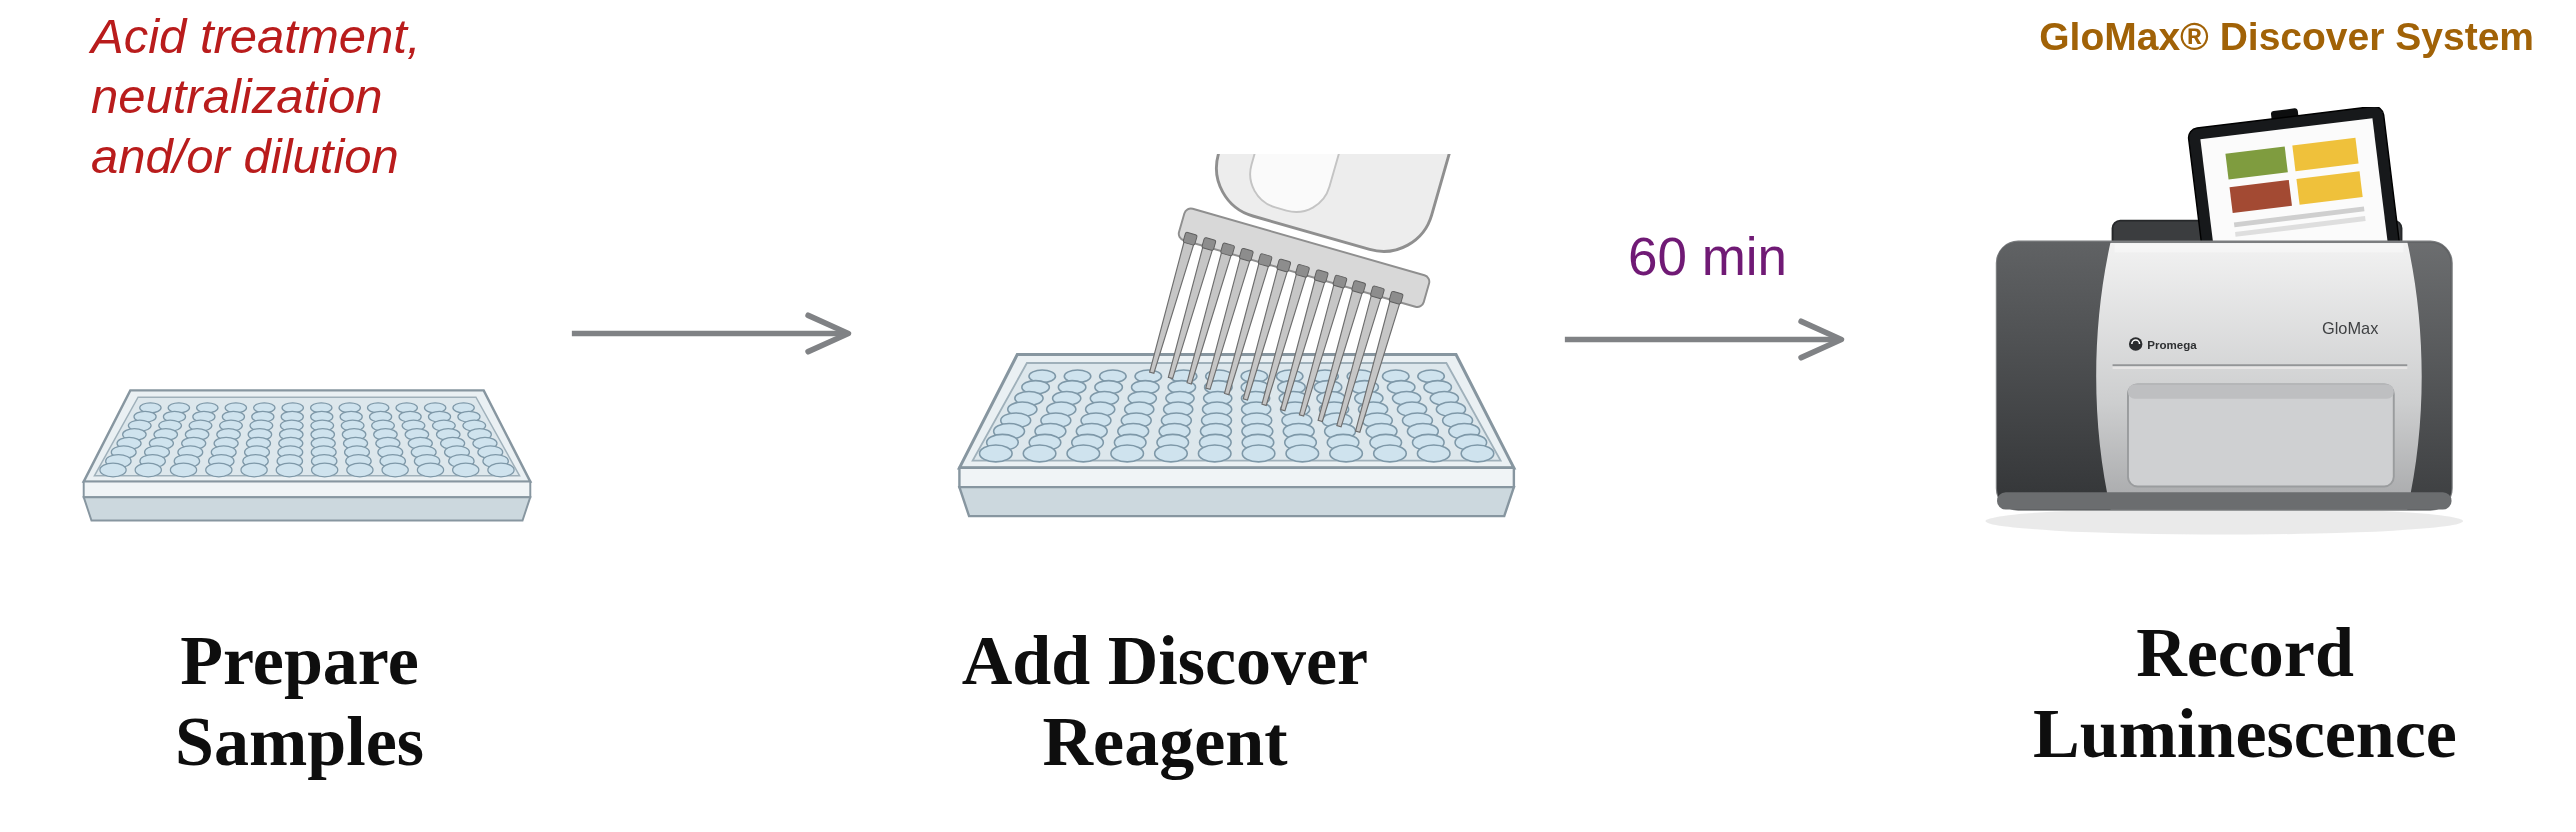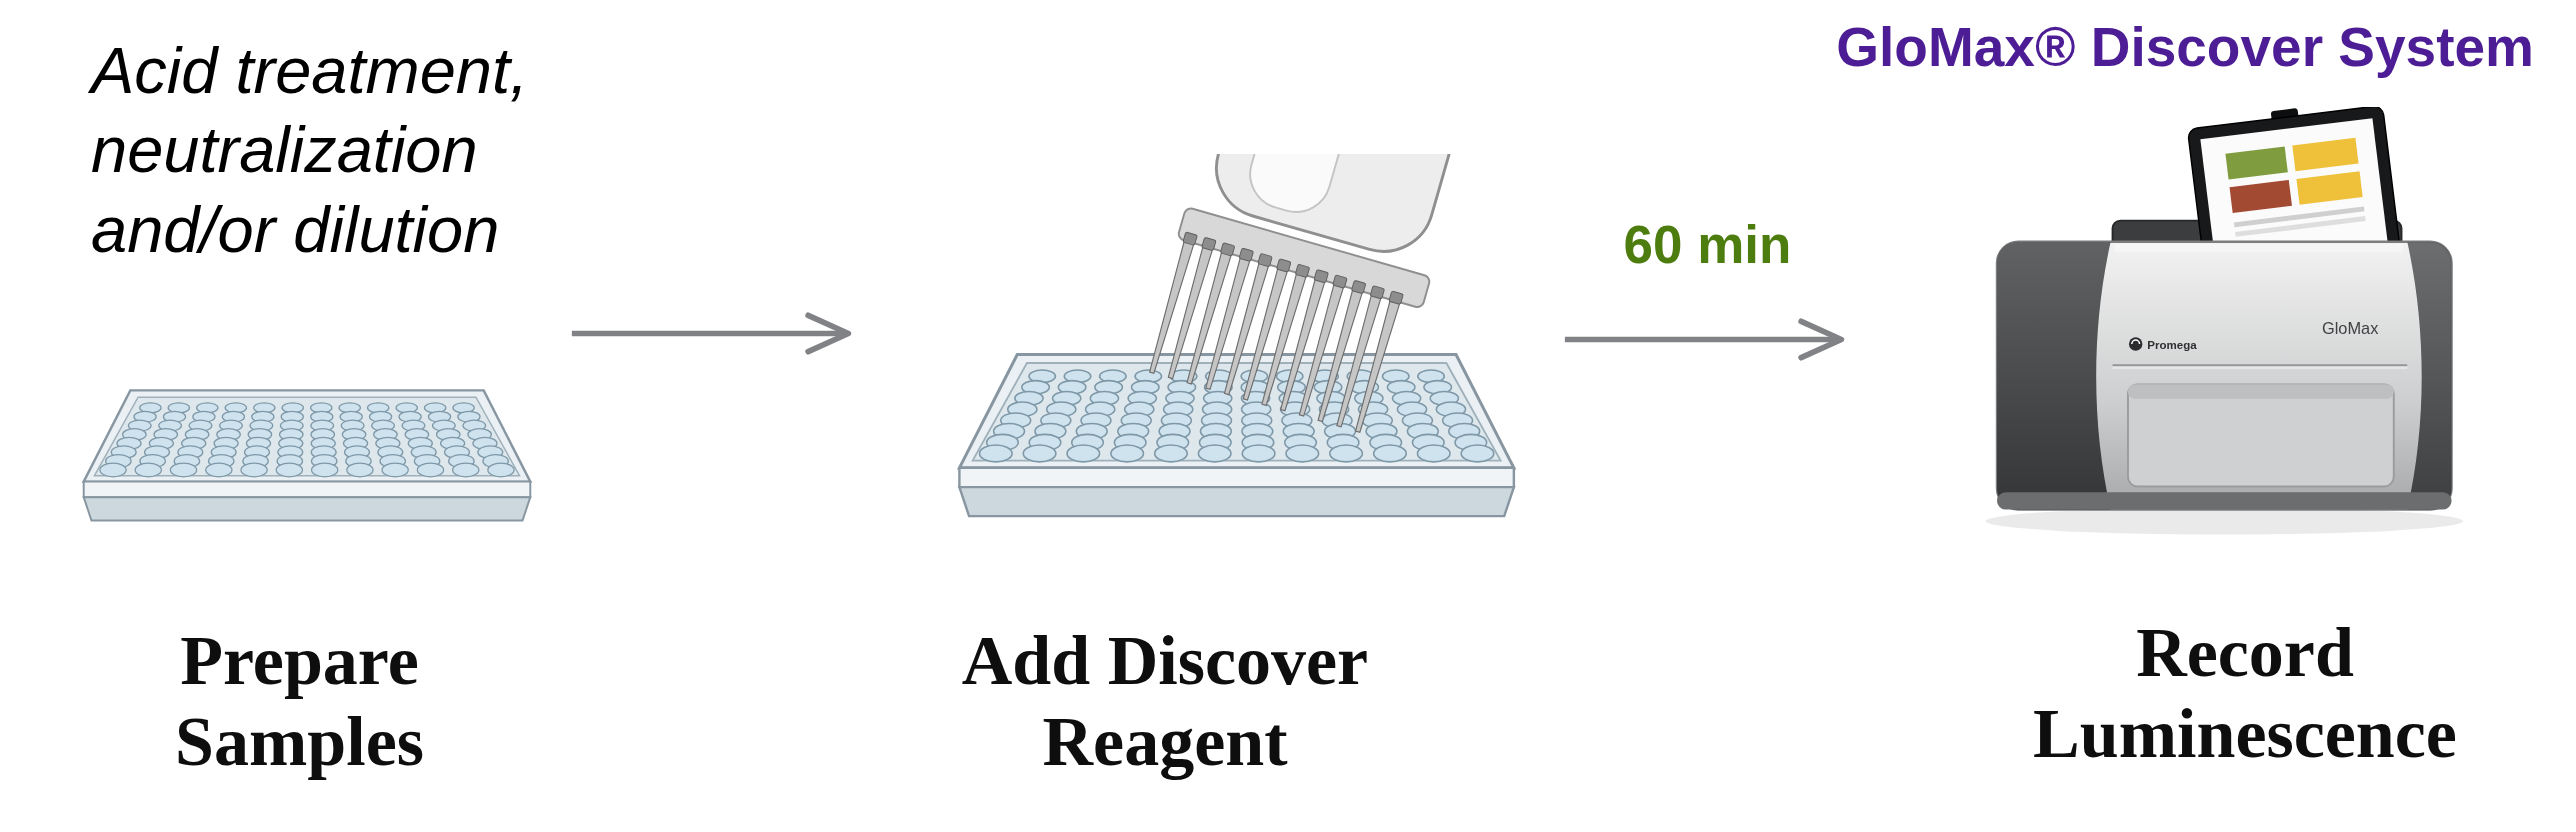--- a/index.html
+++ b/index.html
@@ -2,39 +2,39 @@
 <html style="font-size:15px"><head>
 <meta charset="utf-8">
 <style>
   html,body{margin:0;padding:0;}
   body{
     width:2576px;height:832px;position:relative;overflow:hidden;
     background:#ffffff;
     font-family:"Liberation Sans",sans-serif;
   }
   .annotation{
-    position:absolute;left:91px;top:31px;
-    font-style:italic;font-size:65px;line-height:1.22;color:#000000;
+    position:absolute;left:91px;top:7px;
+    font-style:italic;font-size:49px;line-height:1.22;color:#b91c1c;
     white-space:pre-line;
   }
   .header-title{
     position:absolute;right:42px;top:15px;
-    font-size:55px;font-weight:bold;color:#4c1d95;
+    font-size:39px;font-weight:bold;color:#a16207;
     white-space:nowrap;
   }
   .step-label{
     position:absolute;text-align:center;
     font-weight:bold;font-size:70px;line-height:1.16;color:#0e0e0e;font-family:Liberation Serif, serif;
   }
   #label-1{left:52px;width:495px;top:620px;}
   #label-2{left:856px;width:618px;top:620px;}
   #label-3{left:1969px;width:552px;top:612px;}
   .arrow-label{
-    position:absolute;left:1565px;top:214px;width:285px;
-    text-align:center;font-weight:bold;font-size:53px;color:#4d7c0f;
+    position:absolute;left:1565px;top:226px;width:285px;
+    text-align:center;font-weight:normal;font-size:53px;color:#701a75;
   }
   .illus{position:absolute;}
   #plate-1{left:74px;top:373px;width:466px;height:159px;}
   #pipette-scene{left:894px;top:154px;width:666px;height:405px;}
   #instrument{left:1958px;top:107px;width:521px;height:443px;}
   #arrow-1{left:569px;top:304px;width:287px;height:59px;}
   #arrow-2{left:1562px;top:310px;width:287px;height:59px;}
 </style>
 </head>
 <body>

